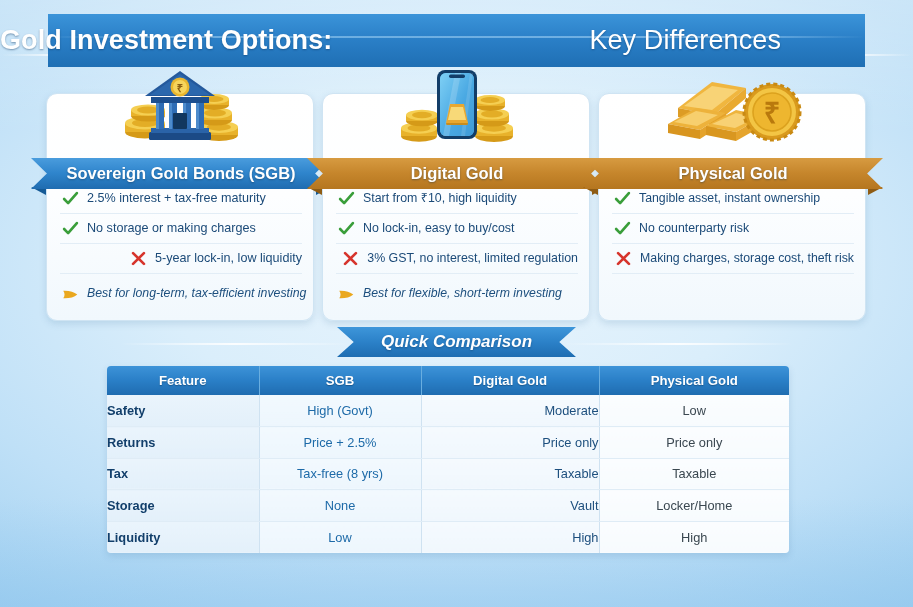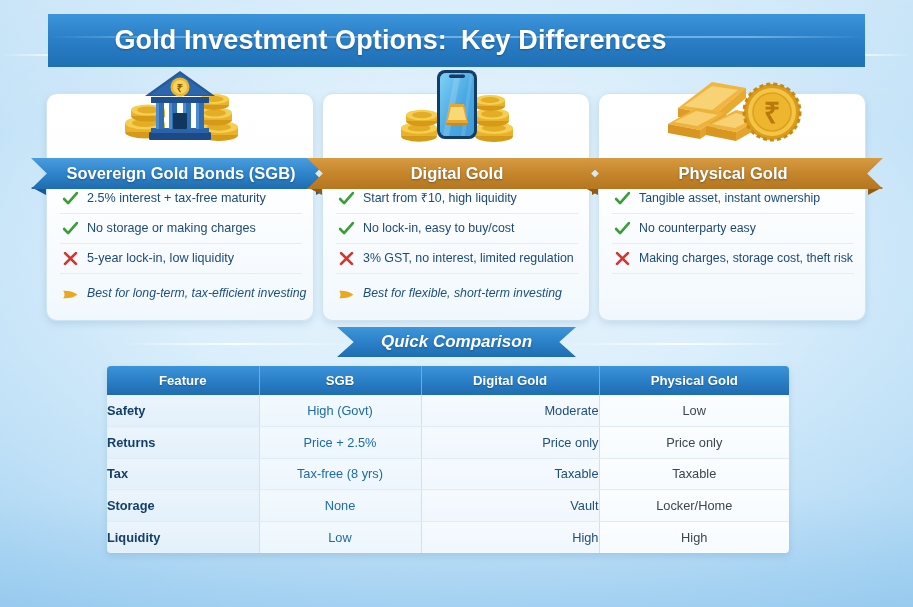--- a/index.html
+++ b/index.html
@@ -58,29 +58,29 @@
   .title-sheen {
     position: absolute;
     left: 48px; top: 22px;
     width: 817px; height: 2px;
     background: linear-gradient(90deg, rgba(255,255,255,0) 0%, rgba(160,210,245,0.55) 14%, rgba(170,215,248,0.55) 86%, rgba(255,255,255,0) 100%);
   }
   .title-text {
     position: absolute;
     left: 0; top: 0;
     width: 781px; height: 53px;
-    display: flex; align-items: center; justify-content: center;
+    display: flex; align-items: center; justify-content: space-between;
     color: #ffffff;
     font-size: 27px;
     font-weight: bold;
     letter-spacing: 0.1px;
     text-shadow: 0 1px 2px rgba(10,50,90,0.45);
     white-space: nowrap;
   }
-  .title-text .thin { font-weight: bold; margin-left: 14px; }
+  .title-text .thin { font-weight: normal; margin-left: 14px; }
 
   
   .cards {
     position: absolute;
     left: 0; top: 93px;
     width: 913px; height: 228px;
   }
 
   .card {
     position: absolute;
@@ -152,21 +152,21 @@
     width: 242px;
   }
   .card-row {
     display: flex;
     align-items: center;
     gap: 8px;
     height: 30px;
     border-bottom: 1px solid #e2edf6;
     padding-left: 2px;
   }
-  .card-row:nth-child(3) { border-bottom: 1px solid #e2edf6; }
+  .card-row:nth-child(3) { border-bottom: 1px solid #e2edf6; justify-content: flex-end; }
   .card-row.best {
     border-bottom: none;
     height: 32px;
     margin-top: 4px;
   }
   .row-text {
     color: #1b4a78;
     font-size: 12.6px;
     line-height: 1.1;
     white-space: nowrap;
@@ -511,21 +511,21 @@
       <div class="card-row">
         <svg class="ico" viewBox="0 0 20 20">
             <path d="M2.5 10.6 L7.2 15.4 L17.5 3.6" stroke="#3a9e3a" stroke-width="3.1" fill="none" stroke-linecap="round" stroke-linejoin="round"></path>
           </svg>
         <span class="row-text">Tangible asset, instant ownership</span>
       </div>
       <div class="card-row">
         <svg class="ico" viewBox="0 0 20 20">
             <path d="M2.5 10.6 L7.2 15.4 L17.5 3.6" stroke="#3a9e3a" stroke-width="3.1" fill="none" stroke-linecap="round" stroke-linejoin="round"></path>
           </svg>
-        <span class="row-text">No counterparty easy</span>
+        <span class="row-text">No counterparty risk</span>
       </div>
       <div class="card-row">
         <svg class="ico" viewBox="0 0 20 20">
             <path d="M3.6 3.6 L16.4 16.4 M16.4 3.6 L3.6 16.4" stroke="#d6342c" stroke-width="3.1" fill="none" stroke-linecap="round"></path>
           </svg>
         <span class="row-text">Making charges, storage cost, theft risk</span>
       </div>
     </div>
   </div>
 </div>

